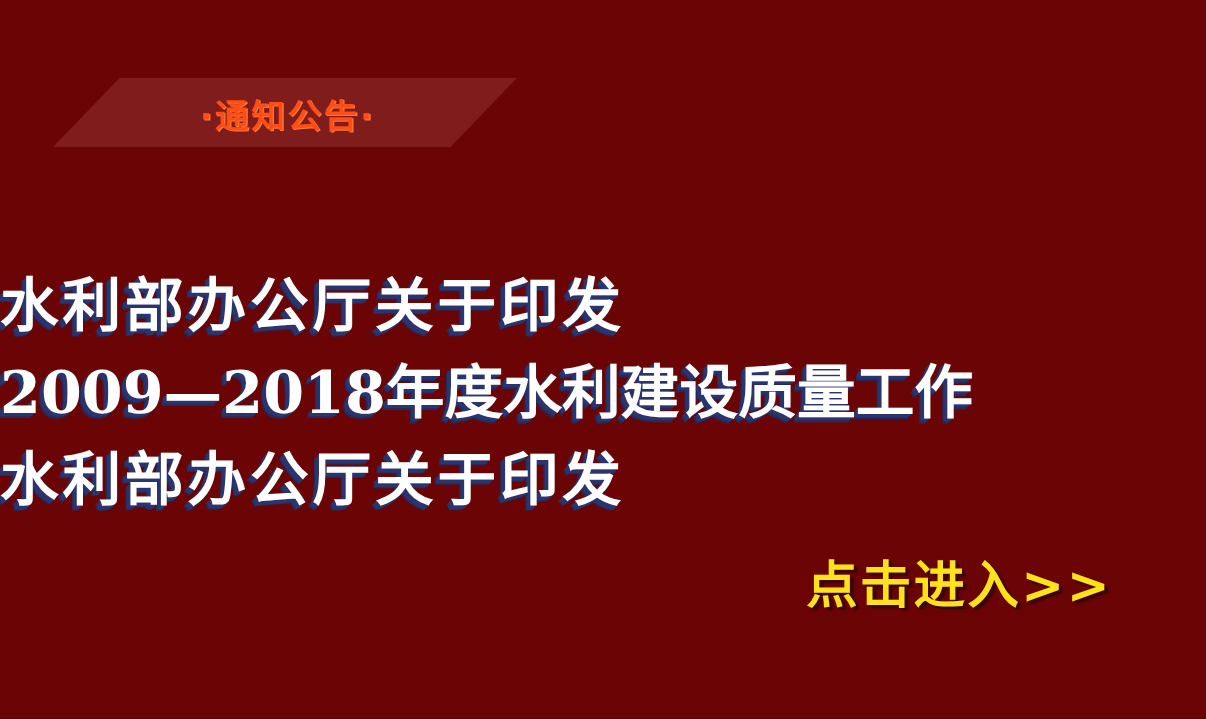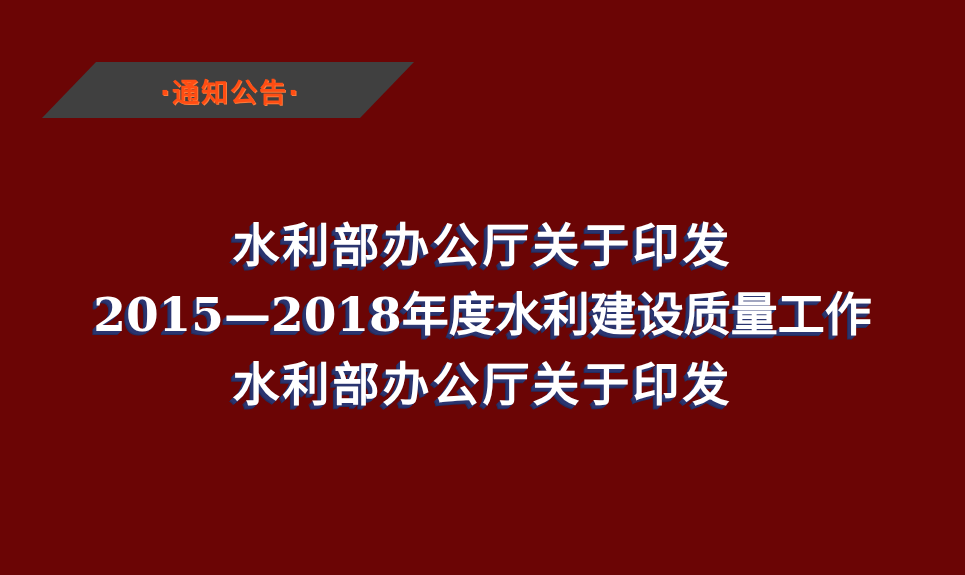--- a/index.html
+++ b/index.html
@@ -20,21 +20,21 @@
     -webkit-font-smoothing: antialiased;
   }
 
   
   .banner {
     position: absolute;
     left: 42px;
     top: 62px;
     width: 372px;
     height: 56px;
-    background: #404040;
+    background: #7f1d1d;
     -webkit-clip-path: polygon(54px 0, 100% 0, calc(100% - 54px) 100%, 0 100%);
     clip-path: polygon(54px 0, 100% 0, calc(100% - 54px) 100%, 0 100%);
   }
 
   .banner-label {
     position: absolute;
     left: 0;
     top: 0;
     width: 372px;
     height: 56px;
@@ -51,21 +51,20 @@
     padding-left: 4px;
     box-sizing: border-box;
   }
 
   
   .title-block {
     position: absolute;
     left: 0;
     top: 212px;
     width: 965px;
-    text-align: center;
   }
 
   .title-line {
     display: block;
     color: #ffffff;
     font-weight: bold;
     white-space: nowrap;
     text-shadow:
       -3px  3px 0 #2a3570,
       -2px  2px 0 #2a3570,
@@ -117,18 +116,19 @@
 <body>
 
 <div class="stage">
 
   <div class="banner">
     <span class="banner-label">·通知公告·</span>
   </div>
 
   <div class="title-block">
     <span class="title-line l1">水利部办公厅关于印发</span>
-    <span class="title-line l2">2015—2018年度水利建设质量工作</span>
+    <span class="title-line l2">2009—2018年度水利建设质量工作</span>
     <span class="title-line l3">水利部办公厅关于印发</span>
   </div>
 
+  <a href="#" class="cta">点击进入&gt;&gt;</a>
 
 </div>
 
 </body></html>

